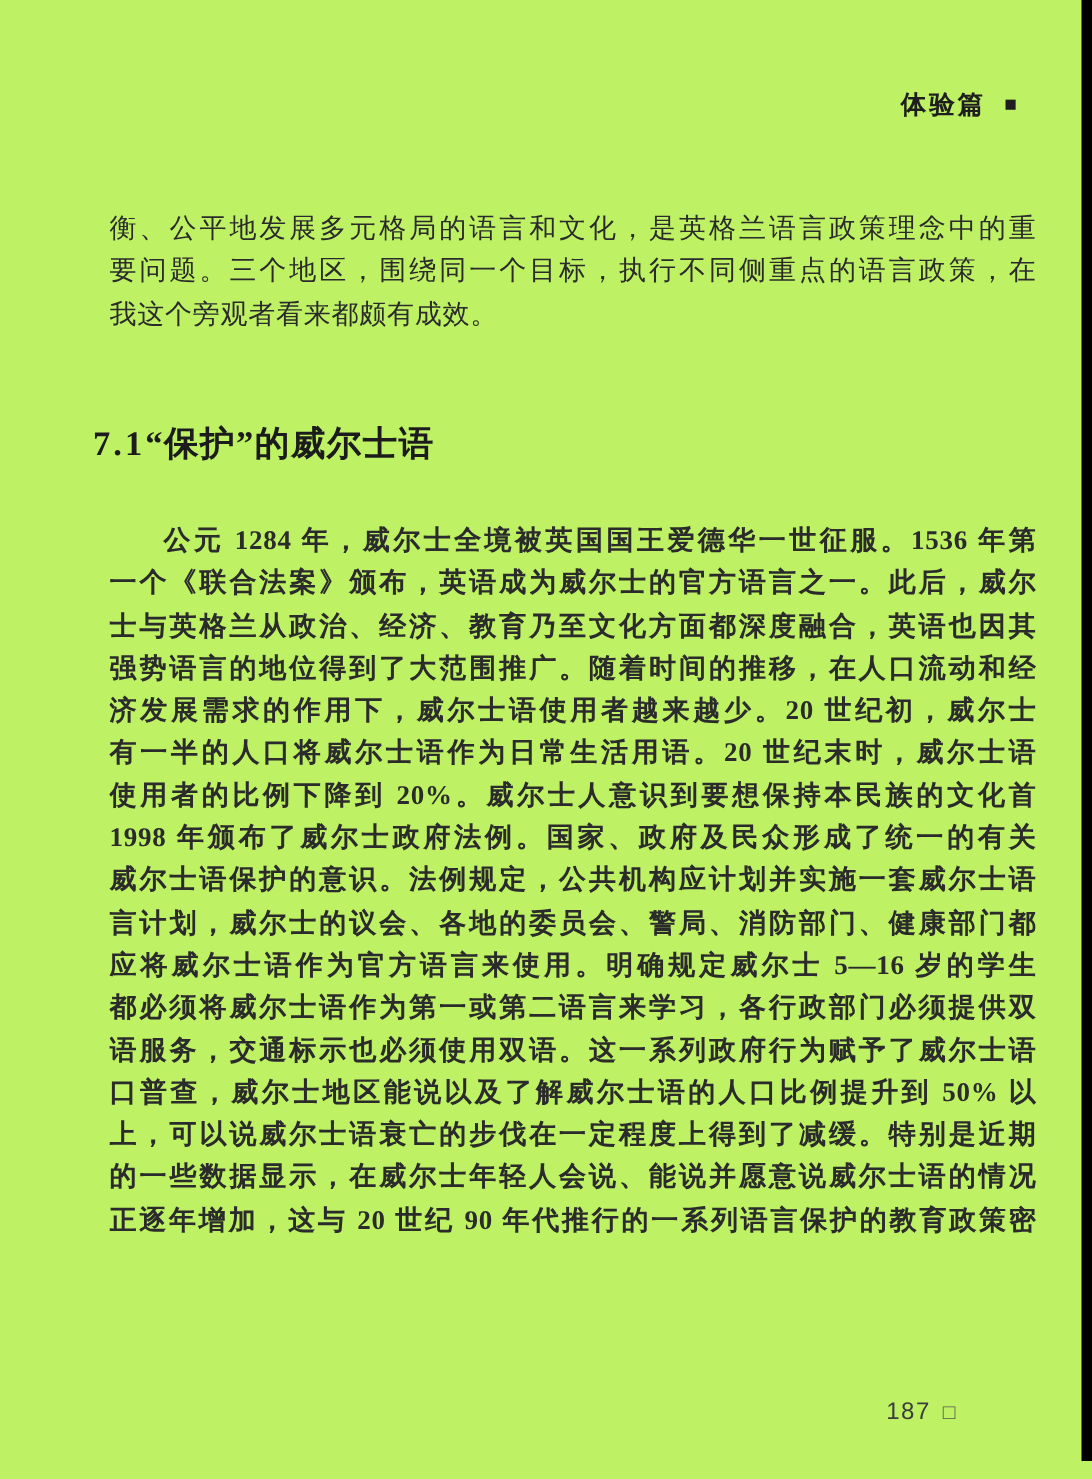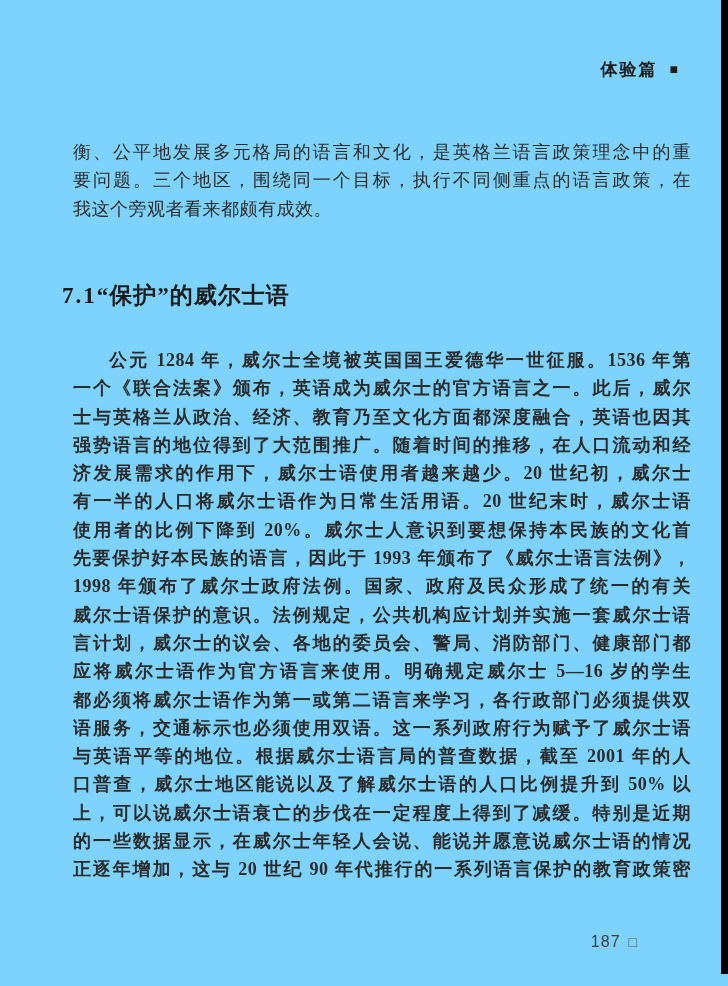--- a/index.html
+++ b/index.html
@@ -4,21 +4,21 @@
 <style>
   html, body {
     margin: 0;
     padding: 0;
     background: #ffffff;
   }
   .page {
     position: relative;
     width: 728px;
     height: 986px;
-    background: #7dd3fc;
+    background: #bef264;
     overflow: hidden;
     font-family: "Liberation Serif", "DejaVu Serif", serif;
     color: #262626;
   }
   .edge-bar {
     position: absolute;
     top: 0;
     right: 0;
     width: 7px;
     height: 974px;
@@ -119,28 +119,26 @@
   </h2>
 
   <div class="bodytext">
     <div class="line indent">公元 1284 年，威尔士全境被英国国王爱德华一世征服。1536 年第</div>
     <div class="line">一个《联合法案》颁布，英语成为威尔士的官方语言之一。此后，威尔</div>
     <div class="line">士与英格兰从政治、经济、教育乃至文化方面都深度融合，英语也因其</div>
     <div class="line">强势语言的地位得到了大范围推广。随着时间的推移，在人口流动和经</div>
     <div class="line">济发展需求的作用下，威尔士语使用者越来越少。20 世纪初，威尔士</div>
     <div class="line">有一半的人口将威尔士语作为日常生活用语。20 世纪末时，威尔士语</div>
     <div class="line">使用者的比例下降到 20%。威尔士人意识到要想保持本民族的文化首</div>
-    <div class="line">先要保护好本民族的语言，因此于 1993 年颁布了《威尔士语言法例》，</div>
     <div class="line">1998 年颁布了威尔士政府法例。国家、政府及民众形成了统一的有关</div>
     <div class="line">威尔士语保护的意识。法例规定，公共机构应计划并实施一套威尔士语</div>
     <div class="line">言计划，威尔士的议会、各地的委员会、警局、消防部门、健康部门都</div>
     <div class="line">应将威尔士语作为官方语言来使用。明确规定威尔士 5—16 岁的学生</div>
     <div class="line">都必须将威尔士语作为第一或第二语言来学习，各行政部门必须提供双</div>
     <div class="line">语服务，交通标示也必须使用双语。这一系列政府行为赋予了威尔士语</div>
-    <div class="line">与英语平等的地位。根据威尔士语言局的普查数据，截至 2001 年的人</div>
     <div class="line">口普查，威尔士地区能说以及了解威尔士语的人口比例提升到 50% 以</div>
     <div class="line">上，可以说威尔士语衰亡的步伐在一定程度上得到了减缓。特别是近期</div>
     <div class="line">的一些数据显示，在威尔士年轻人会说、能说并愿意说威尔士语的情况</div>
     <div class="line">正逐年增加，这与 20 世纪 90 年代推行的一系列语言保护的教育政策密</div>
   </div>
 
   <div class="page-footer">
     <span>187</span><span class="sq">□</span>
   </div>
 

